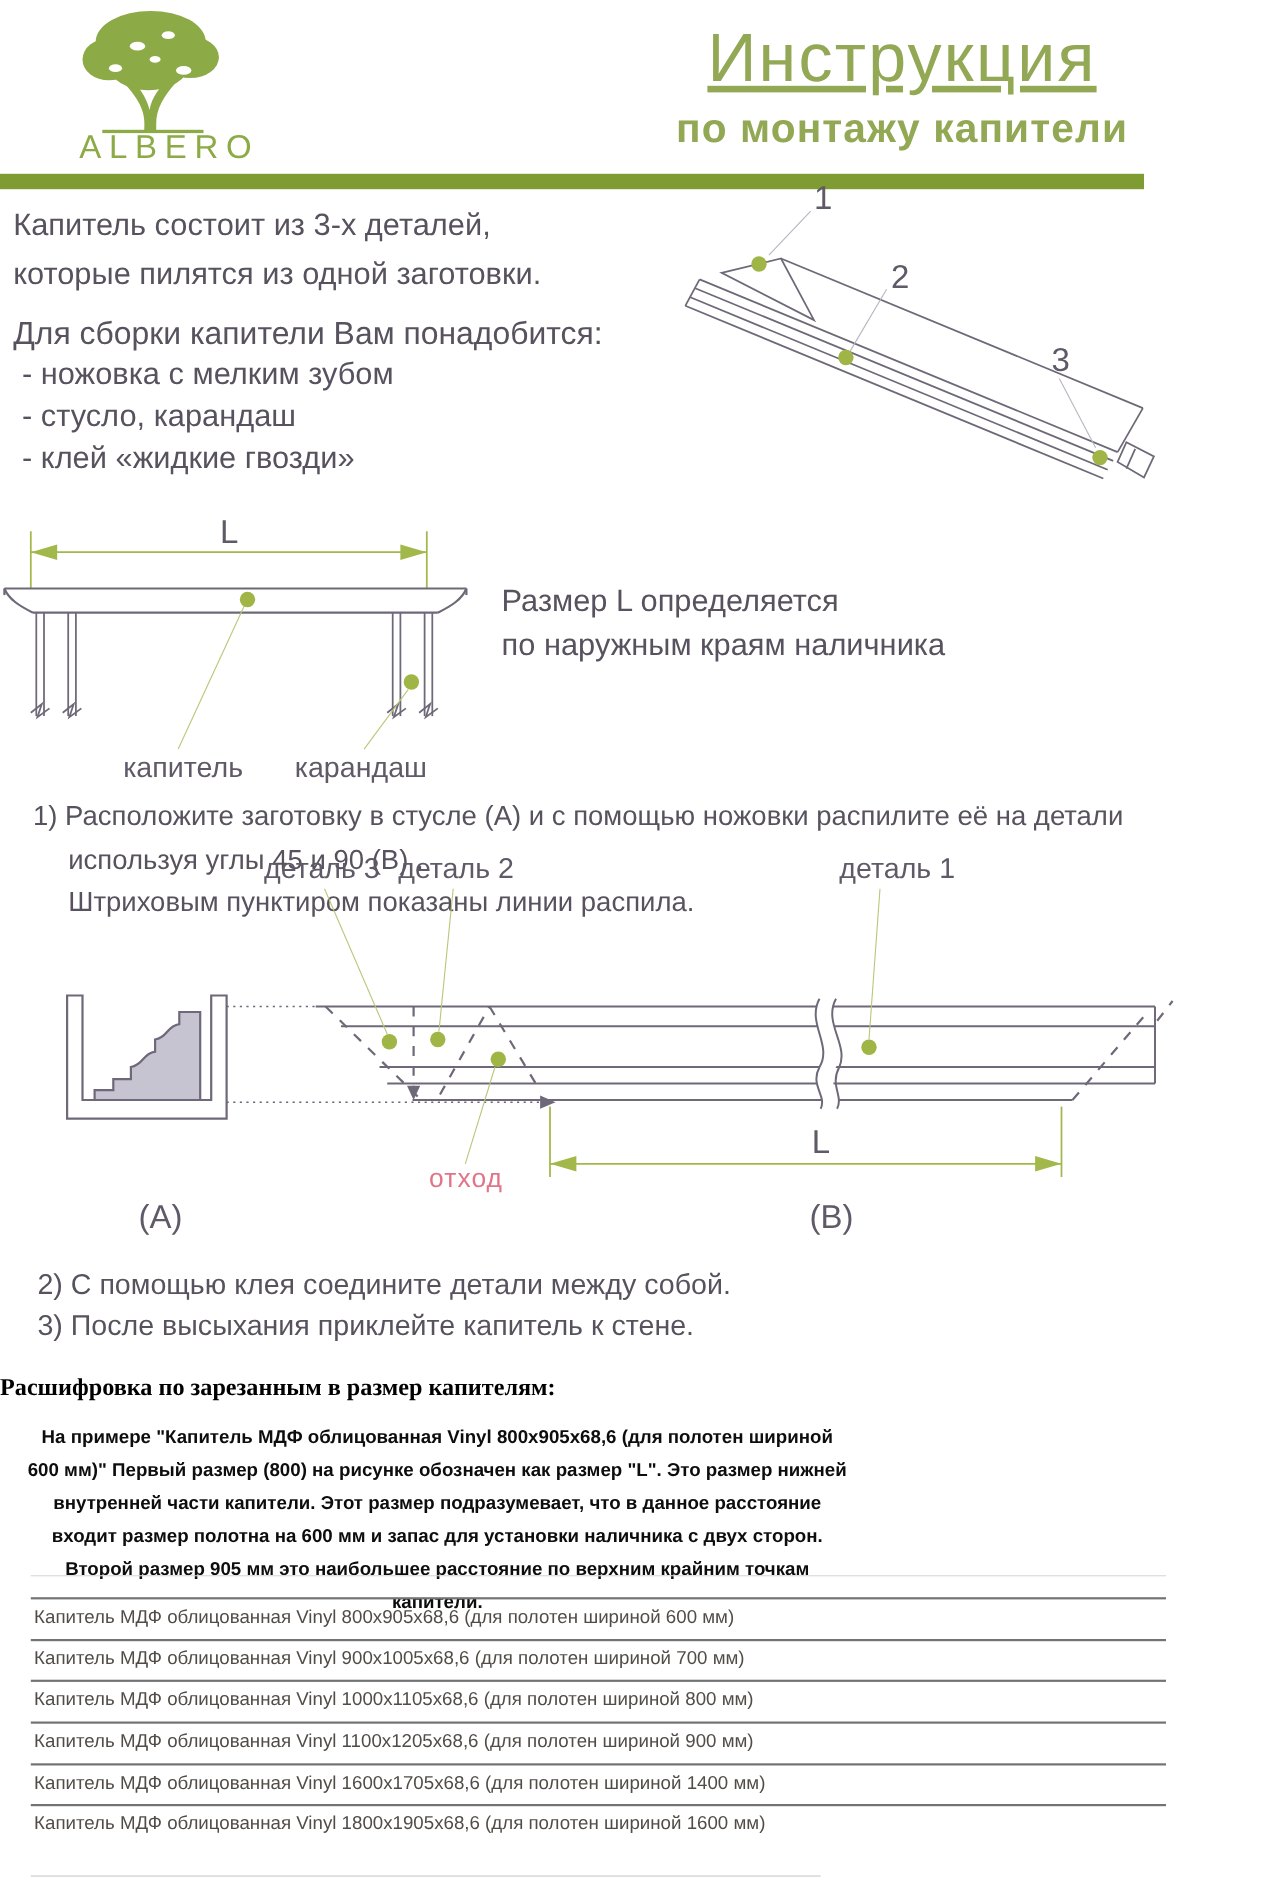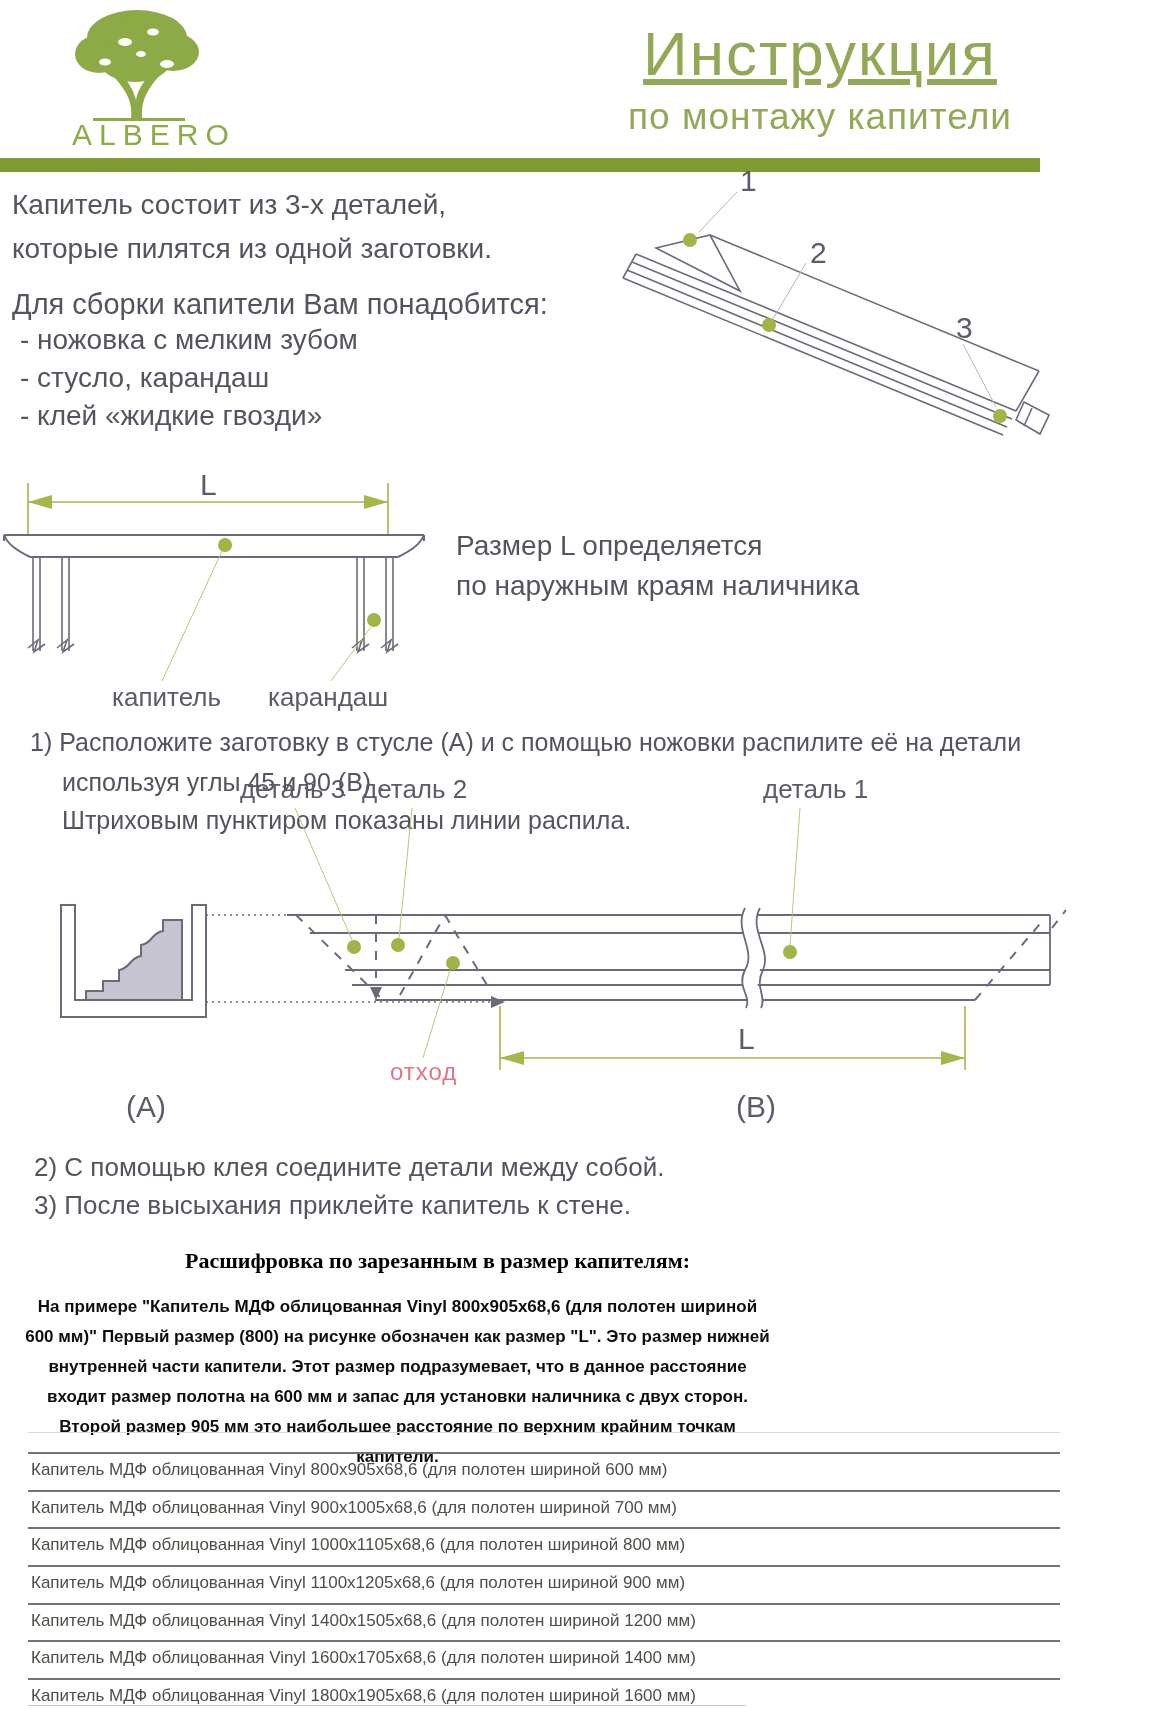--- a/index.html
+++ b/index.html
@@ -10,21 +10,21 @@
   .p1{font-size:28px;line-height:44px;color:#57525e;}
   .tools{font-size:29px;color:#57525e;}
   .toolitem{font-size:28px;color:#57525e;}
   .note{font-size:28px;color:#57525e;}
   .step{font-size:25px;color:#57525e;}
   .step23{font-size:26px;color:#57525e;margin-left:20px;}
   .figlabel{font-size:26px;color:#5f5968;}
   .numlabel{font-size:30px;color:#5f5968;}
   .waste{font-size:24px;color:#e0758a;letter-spacing:1px;}
   .serifhead{font-family:"Liberation Serif",serif;font-weight:bold;font-size:22px;color:#000;
-             width:875px;text-align:center;}
+             width:875px;}
   .boldpara{font-weight:bold;font-size:17px;line-height:30px;color:#0d0d0d;width:745px;
             text-align:center;}
   .brand{font-size:30px;letter-spacing:7px;color:#8caa45;}
   .title1{font-size:62px;color:#93a855;letter-spacing:2px;text-decoration:underline;}
   .title2{font-size:37px;color:#93a855;letter-spacing:1px;}
   .tbl{position:absolute;left:28px;top:1452px;width:1032px;}
   .trow{height:29.7px;border-top:2px solid #737373;font-size:17px;color:#514c46;
         padding:6px 0 0 3px;box-sizing:content-box;}
   .hairline{position:absolute;height:1px;background:#d8d8d8;}
   svg{position:absolute;overflow:visible;}
@@ -51,21 +51,21 @@
       <ellipse cx="112" cy="62" rx="7" ry="4"></ellipse>
       <ellipse cx="86" cy="52" rx="5" ry="3"></ellipse>
     </g>
     <path fill="#8caa45" d="M76,118 C78,100 72,90 60,76 L66,71 C75,82 79,90 81,98
       C83,86 90,78 99,68 L105,73 C94,85 87,97 87,110 L87,118 Z"></path>
     <rect x="38" y="116" width="92" height="3" fill="#8caa45"></rect>
   </svg>
   <div class="abs brand" style="left:72px;top:118px;">ALBERO</div>
 
   <div class="abs title1" style="left:595px;top:18px;width:450px;text-align:center;">Инструкция</div>
-  <div class="abs title2" style="left:595px;top:96px;width:450px;text-align:center;">по монтажу капители</div>
+  <div class="abs title2" style="left:595px;top:96px;width:450px;text-align:center;font-weight:bold;">по монтажу капители</div>
 
   <div class="band"></div>
 
   <div class="abs p1" style="left:12px;top:183px;">
     <div>Капитель состоит из 3-х деталей,</div>
     <div>которые пилятся из одной заготовки.</div>
   </div>
 
   <svg class="abs" style="left:579px;top:158px;" width="580" height="300" viewBox="0 0 580 300">
     <g stroke="#6e6878" stroke-width="1.6" fill="none">
@@ -221,20 +221,19 @@
 
   <div class="abs serifhead" style="left:0;top:1248px;">Расшифровка по зарезанным в размер капителям:</div>
   <div class="abs boldpara" style="left:25px;top:1292px;">На примере "Капитель МДФ облицованная Vinyl 800х905х68,6  (для полотен шириной 600 мм)"  Первый размер (800) на рисунке обозначен как размер "L". Это размер нижней внутренней  части капители. Этот размер подразумевает, что в данное расстояние входит размер полотна на 600 мм и запас для установки наличника с двух сторон. Второй размер 905 мм это наибольшее расстояние  по верхним крайним точкам капители.</div>
 
   <div class="hairline" style="left:28px;top:1432px;width:1032px;"></div>
   <div class="tbl">
     <div class="trow">Капитель МДФ облицованная Vinyl 800х905х68,6  (для полотен шириной 600 мм)</div>
     <div class="trow">Капитель МДФ облицованная Vinyl 900х1005х68,6  (для полотен шириной 700 мм)</div>
     <div class="trow">Капитель МДФ облицованная Vinyl 1000х1105х68,6  (для полотен шириной 800 мм)</div>
     <div class="trow">Капитель МДФ облицованная Vinyl 1100х1205х68,6  (для полотен шириной 900 мм)</div>
-    <div class="trow">Капитель МДФ облицованная Vinyl 1400х1505х68,6  (для полотен шириной 1200 мм)</div>
     <div class="trow">Капитель МДФ облицованная Vinyl 1600х1705х68,6  (для полотен шириной 1400 мм)</div>
     <div class="trow">Капитель МДФ облицованная Vinyl 1800х1905х68,6  (для полотен шириной 1600 мм)</div>
 
   </div>
   <div class="hairline" style="left:28px;top:1705px;width:718px;background:#c8c8c8;"></div>
 
 </div>
 
 </body></html>

